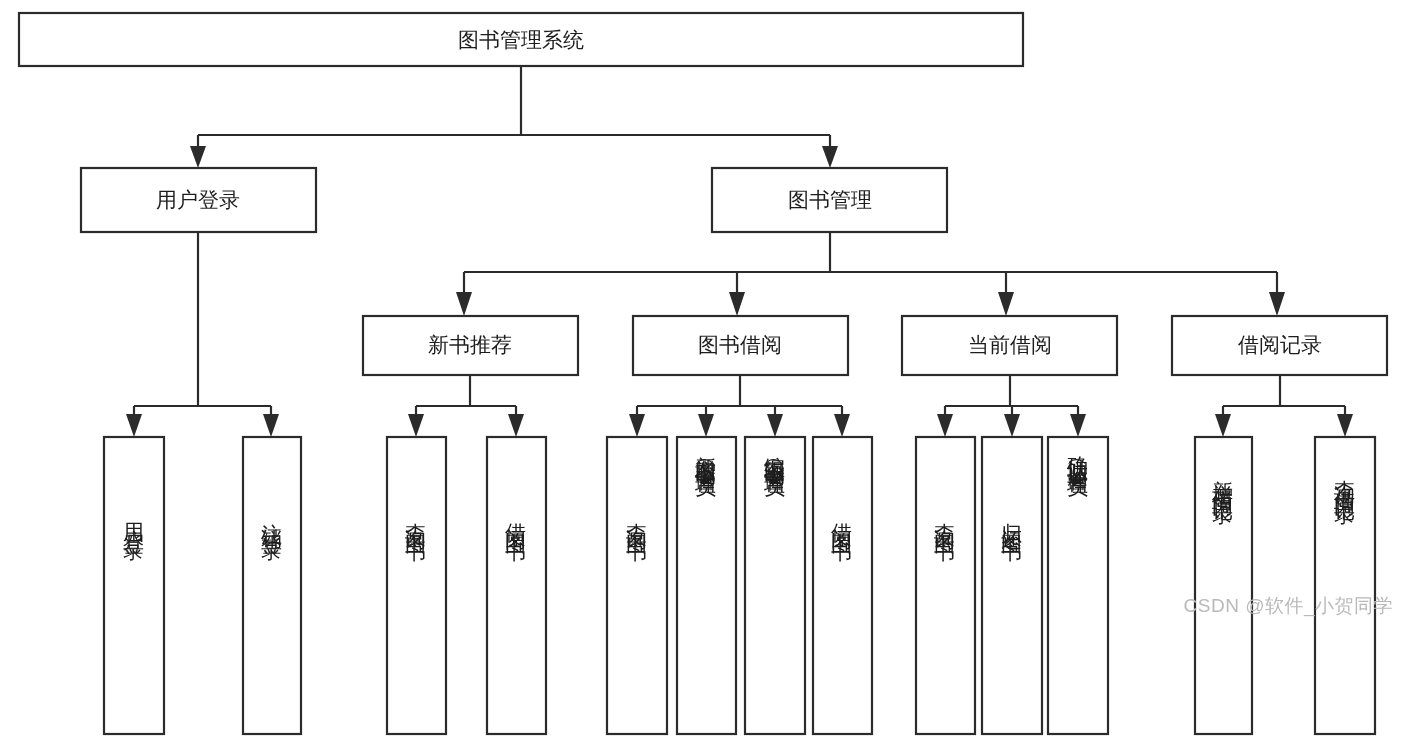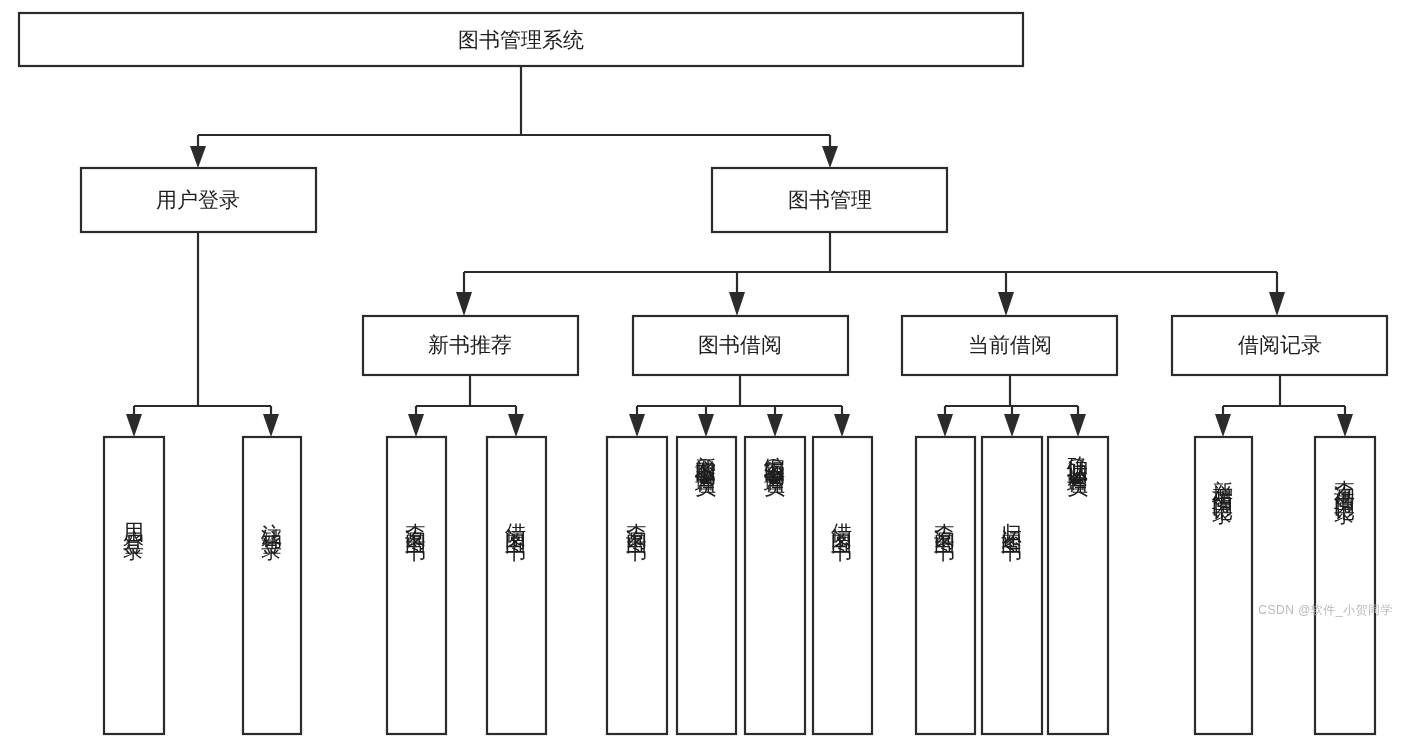--- a/index.html
+++ b/index.html
@@ -52,21 +52,21 @@
     font-family: "Liberation Sans", "DejaVu Sans", sans-serif;
     font-size: 21px;
     fill: #1d1d1d;
     text-anchor: middle;
   }
   .watermark {
     position: absolute;
     right: 12px;
     bottom: 6px;
     font-family: "Liberation Sans", "DejaVu Sans", sans-serif;
-    font-size: 12px;
+    font-size: 19px;
     color: #b9b9b9;
     white-space: nowrap;
     letter-spacing: 0.5px;
     pointer-events: none;
   }
 </style>
 </head>
 <body>
 
 <div id="diagram-root">

